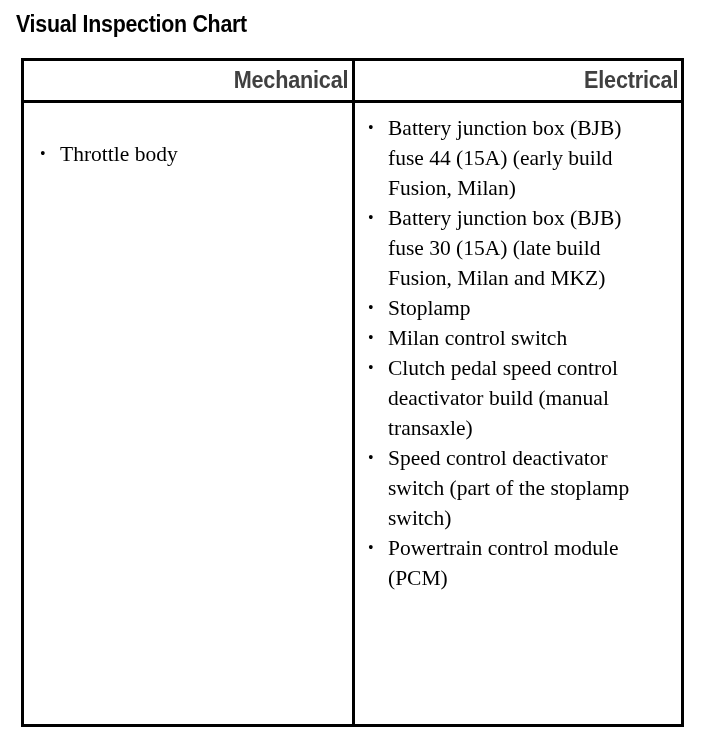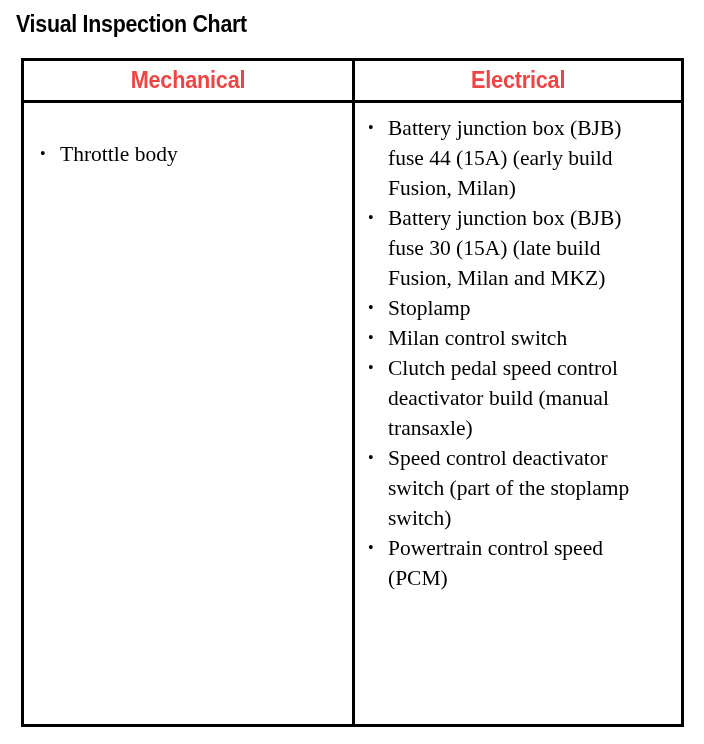--- a/index.html
+++ b/index.html
@@ -78,26 +78,26 @@
     background: #000;
   }
 
   
   .head-cell {
     position: absolute;
     top: 0;
     height: 39px;
     display: flex;
     align-items: center;
-    justify-content: center;
+    justify-content: flex-end;
     font-family: "Liberation Sans", sans-serif;
     font-weight: bold;
     font-size: 23px;
     letter-spacing: -0.2px;
-    color: #ef4444;
+    color: #404040;
   }
   .head-mech { left: 0px;   width: 328px; }
   .head-elec { left: 331px; width: 326px; }
   .head-cell .head-text {
     transform: scaleX(0.94);
     white-space: nowrap;
   }
 
   
   .body-cell {
@@ -167,20 +167,20 @@
       </div>
 
       <div class="body-cell body-elec">
         <ul class="bullets">
           <li>Battery junction box (BJB) fuse 44 (15A) (early build Fusion, Milan)</li>
           <li>Battery junction box (BJB) fuse 30 (15A) (late build Fusion, Milan and MKZ)</li>
           <li>Stoplamp</li>
           <li>Milan control switch</li>
           <li>Clutch pedal speed control deactivator build (manual transaxle)</li>
           <li>Speed control deactivator switch (part of the stoplamp switch)</li>
-          <li>Powertrain control speed (PCM)</li>
+          <li>Powertrain control module (PCM)</li>
         </ul>
       </div>
 
     </div>
   </div>
 
 </div>
 
 </body></html>

